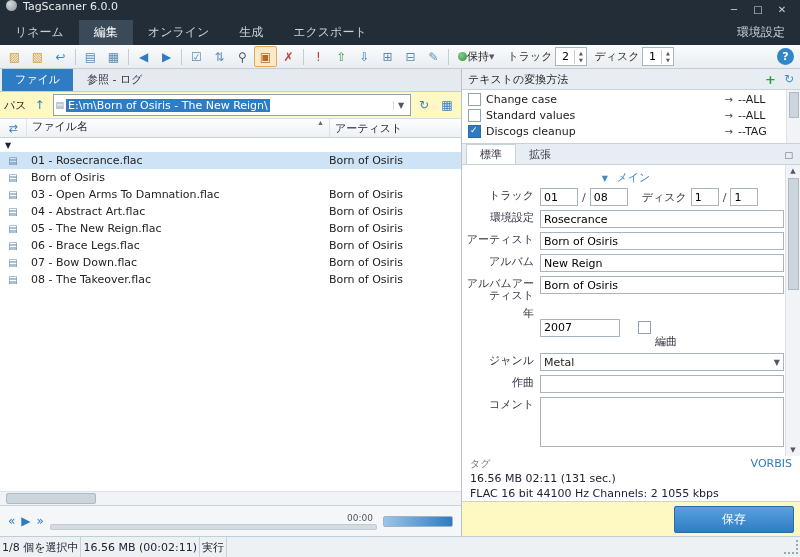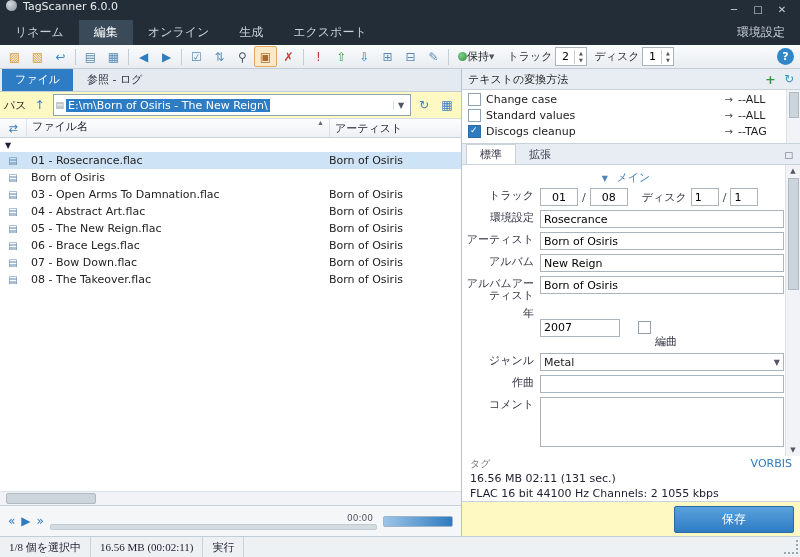--- a/index.html
+++ b/index.html
@@ -89,21 +89,21 @@
   .rtab.active{background:#fff;border:1px solid #c9d2d9;border-bottom:none;}
   .detach-box{margin-left:auto;color:#667;font-size:9px;padding:0 3px 4px 0;}
 
   .form{flex:1;position:relative;background:#fff;overflow:hidden;padding:2px 16px 0 0;min-height:0;}
   .sect{color:#4a86b8;padding:3px 0 3px 6px;text-align:center;}
   .tri{font-size:8px;margin-right:5px;}
   .frow{display:flex;align-items:flex-start;margin-bottom:4px;}
   .flabel{width:72px;text-align:right;padding:2px 6px 0 0;color:#334;flex:0 0 auto;line-height:12px;}
   .ffield{flex:1;display:flex;align-items:center;gap:4px;min-width:0;}
   .tinput{height:18px;border:1px solid #a9b4bd;font-family:"DejaVu Sans","Liberation Sans",sans-serif;font-size:11px;padding:0 3px;width:100%;background:#fff;outline:none;box-sizing:border-box;}
-  .tinput.tiny{width:38px;flex:0 0 auto;text-align:center;}
+  .tinput.tiny{width:38px;flex:0 0 auto;}
   .tinput.mini{width:28px;flex:0 0 auto;}
   .tinput.year{width:80px;flex:0 0 auto;}
   .slash{color:#445;flex:0 0 auto;}
   .inline-label{color:#334;flex:0 0 auto;margin-left:10px;}
   .cb-label{color:#334;margin-top:28px;}
   .select{height:18px;border:1px solid #a9b4bd;background:#fff;display:flex;align-items:center;padding:0 3px;width:100%;box-sizing:border-box;}
   .sel-arrow{margin-left:auto;font-size:8px;color:#556;}
   textarea.tinput{height:50px;resize:none;padding:2px 3px;}
   .v-scroll{position:absolute;top:0;right:0;bottom:0;width:14px;background:#f1f3f6;border-left:1px solid #dbe2e8;display:flex;flex-direction:column;align-items:center;}
   .v-arrow{font-size:7px;color:#556;height:12px;line-height:12px;}
@@ -111,21 +111,21 @@
   .v-arrow.down{margin-top:auto;}
   .tag-row{height:15px;display:flex;align-items:center;padding:0 8px;flex:0 0 auto;background:#fff;}
   .tag-lbl{color:#778;font-size:10px;}
   .tag-type{margin-left:auto;color:#2f7bc0;}
   .info-line{padding:1px 8px;flex:0 0 auto;background:#fff;color:#223;}
   .save-row{flex:0 0 auto;height:34px;display:flex;align-items:center;justify-content:flex-end;padding:0 6px;background:#fef9c3;border-top:1px solid #c9d2d9;}
   .save-btn{width:118px;height:25px;background:linear-gradient(#5aa2de,#2f7cc4);border:1px solid #2a6aa8;border-radius:2px;color:#fff;font-size:12px;display:flex;align-items:center;justify-content:center;}
 
   
   .statusbar{height:20px;background:#eef1f4;border-top:1px solid #c3cdd5;display:flex;align-items:center;flex:0 0 auto;color:#223;}
-  .sb-seg{padding:0 9px;height:100%;display:flex;align-items:center;border-right:1px solid #c9d2d9;flex:0 0 auto;font-family:Liberation Serif, serif;}
+  .sb-seg{padding:0 2px;height:100%;display:flex;align-items:center;border-right:1px solid #c9d2d9;flex:0 0 auto;}
   .grip{margin-left:auto;width:12px;height:12px;margin-right:2px;border-right:2px dotted #9aa6b0;border-bottom:2px dotted #9aa6b0;}
 </style>
 </head>
 <body>
 
 <div class="window">
 
   <div class="titlebar">
     <span class="app-icon"></span>
     <span class="title-text">TagScanner 6.0.0</span>

